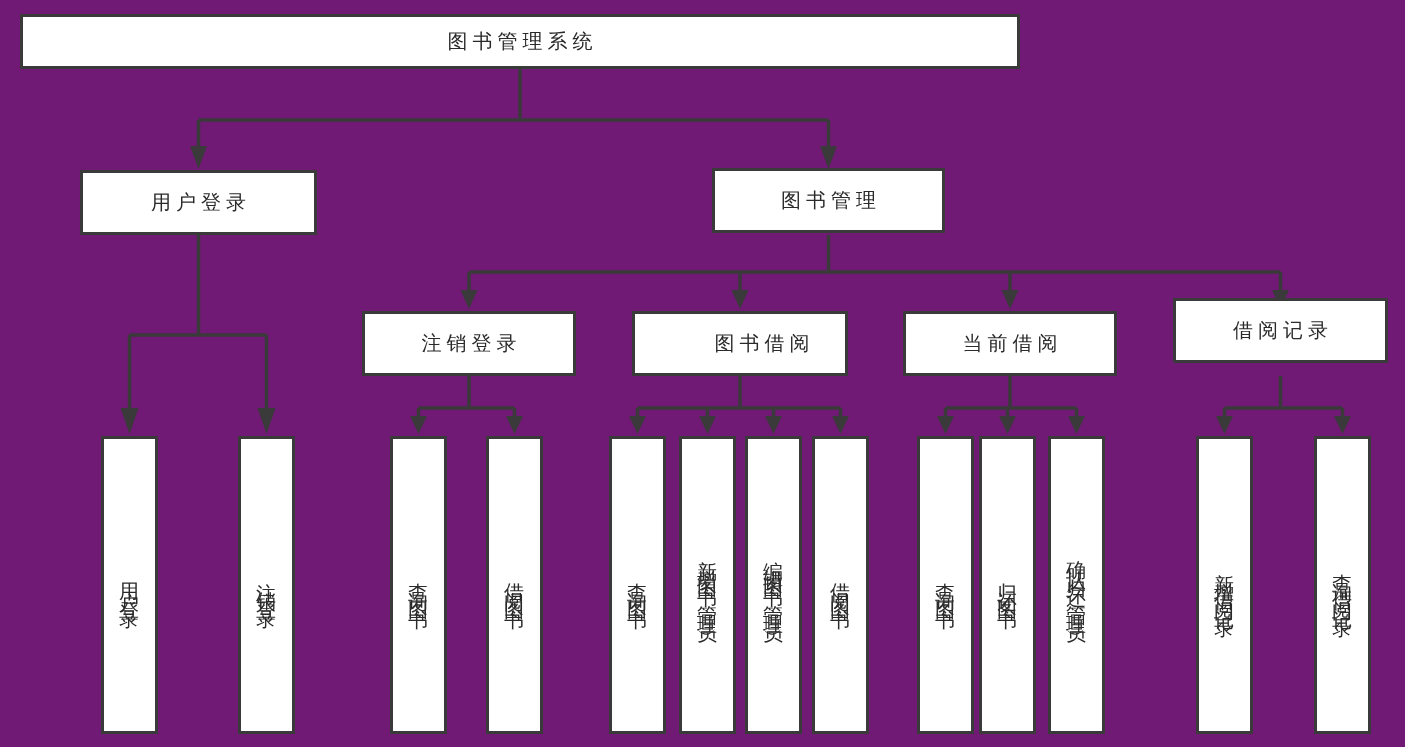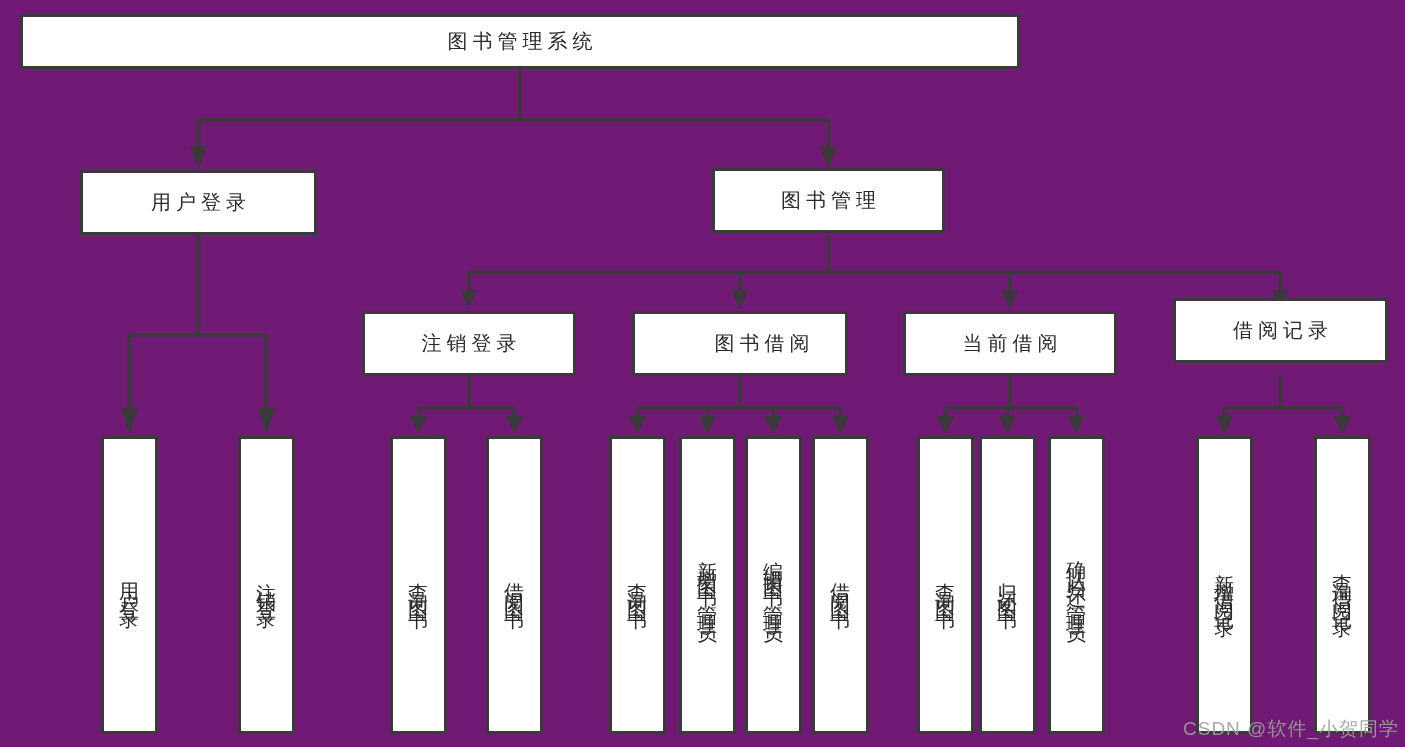--- a/index.html
+++ b/index.html
@@ -213,15 +213,14 @@
     <span class="vlabel">确认归还（管理员）</span>
   </div>
 
   <div class="leaf" style="left:1196px;">
     <span class="vlabel">新增借阅记录</span>
   </div>
   <div class="leaf" style="left:1314px;">
     <span class="vlabel">查询借阅记录</span>
   </div>
 
-  <div class="watermark">CSDN @软件_小贺同学</div>
 
 </div>
 
 </body></html>

